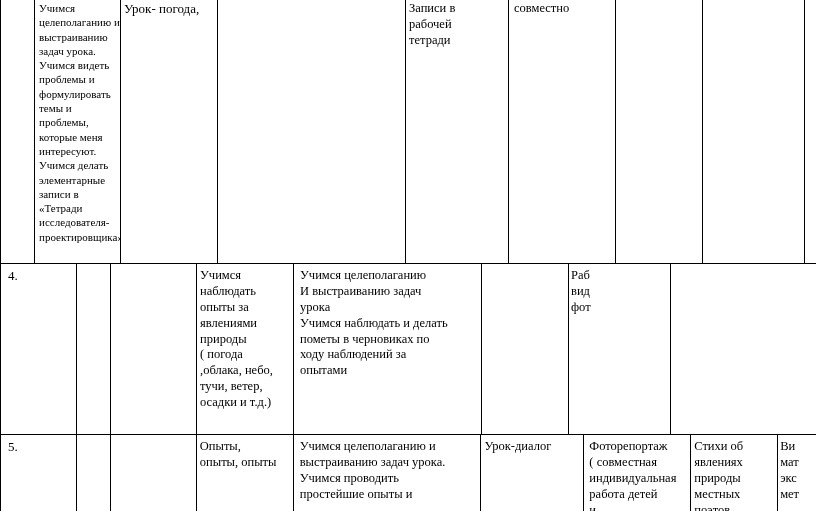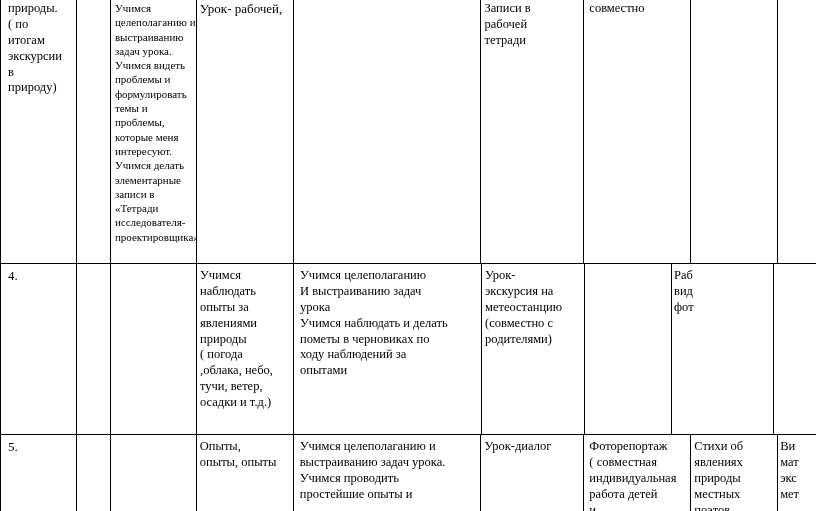--- a/index.html
+++ b/index.html
@@ -41,45 +41,39 @@
   .r1 .c4 { font-size: 13px; }
   .num { font-size: 13px; }
 </style>
 </head>
 <body>
 
 <div class="page">
   <div class="tbl">
 
     <div class="row r1 hb">
-      <div class="cell c1">природы.
-( по
-итогам
-экскурсии
-в
-природу)</div>
       <div class="cell c2"></div>
       <div class="cell c3">Учимся
 целеполаганию и
 выстраиванию
 задач урока.
 Учимся видеть
 проблемы и
 формулировать
 темы и
 проблемы,
 которые меня
 интересуют.
 Учимся делать
 элементарные
 записи в
 «Тетради
 исследователя-
 проектировщика»</div>
-      <div class="cell c4">Урок- рабочей,</div>
+      <div class="cell c4">Урок- погода,</div>
       <div class="cell c5"></div>
       <div class="cell c6">Записи в
 рабочей
 тетради</div>
       <div class="cell c7">совместно</div>
       <div class="cell c8"></div>
       <div class="cell c9"></div>
     </div>
 
     <div class="row r2 hb">
@@ -95,25 +89,20 @@
 ,облака, небо,
 тучи, ветер,
 осадки и т.д.)</div>
       <div class="cell c5">Учимся целеполаганию
 И выстраиванию задач
 урока
 Учимся наблюдать и делать
 пометы в черновиках по
 ходу наблюдений за
 опытами</div>
-      <div class="cell c6">Урок-
-экскурсия на
-метеостанцию
-(совместно с
-родителями)</div>
       <div class="cell c8"></div>
       <div class="cell c9">Раб
 вид
 фот</div>
     </div>
 
     <div class="row r3">
       <div class="cell c1 num">5.</div>
       <div class="cell c2"></div>
       <div class="cell c3"></div>

